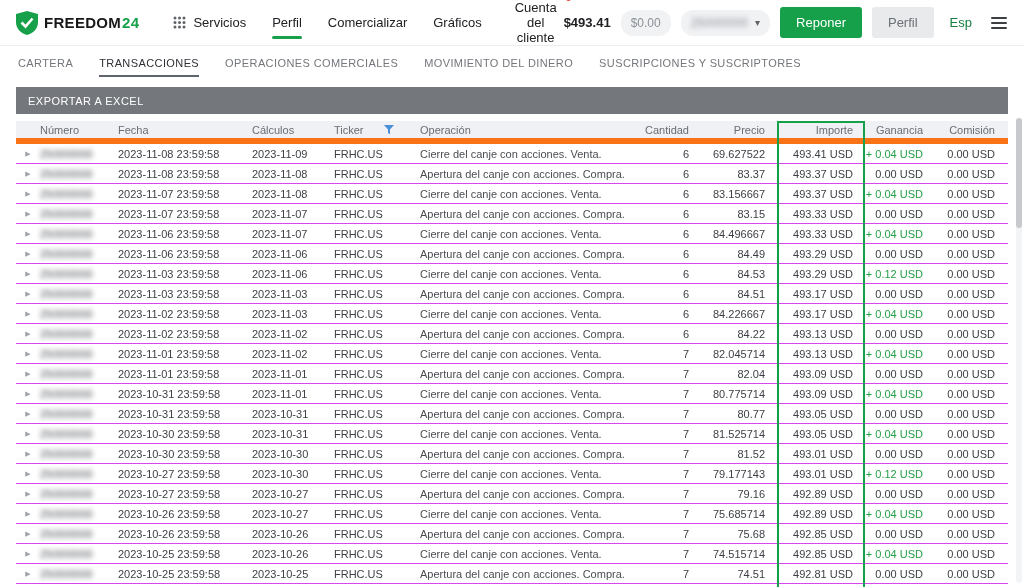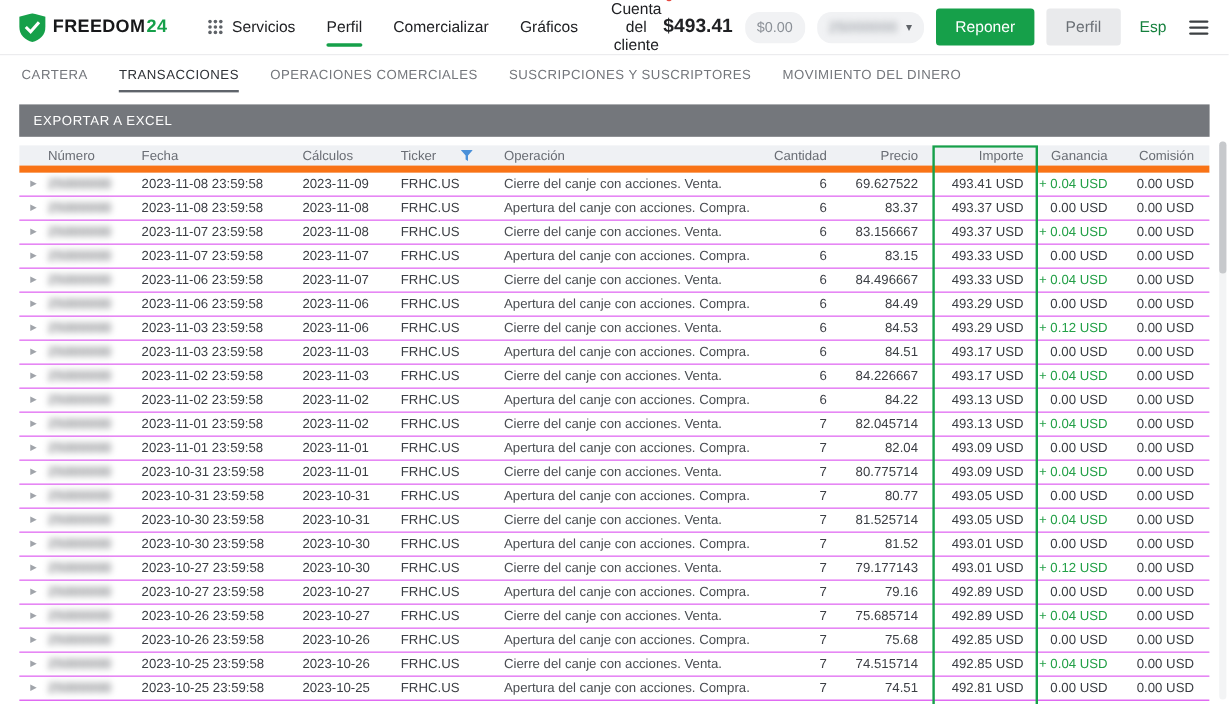--- a/index.html
+++ b/index.html
@@ -20,21 +20,21 @@
   .logo{display:flex;align-items:center;gap:6px;cursor:pointer;}
   .logo-text{font-size:15px;font-weight:700;letter-spacing:.3px;color:#17181a;}
   .logo-text .accent{color:var(--accent-green);margin-left:1px;}
   .mainnav{display:flex;align-items:center;gap:26px;margin-left:34px;}
   .nav-item{font-size:13px;color:#202124;cursor:pointer;display:flex;align-items:center;gap:7px;position:relative;text-align:center;}
   .nav-item.active::after{content:"";position:absolute;left:0;right:0;bottom:-9px;height:3px;
     background:var(--accent-green);border-radius:2px;}
   .nav-item .dot{position:absolute;top:-4px;right:-7px;width:5px;height:5px;border-radius:50%;
     background:var(--notification-red);}
   .hdr-right{margin-left:auto;display:flex;align-items:center;gap:10px;}
-  .balance-main{font-size:16px;font-weight:700;color:#202124;}
+  .balance-main{font-size:13px;font-weight:700;color:#202124;}
   .pill{background:#f1f2f4;border-radius:12px;padding:6px 10px;font-size:12px;color:#8b9097;
     display:flex;align-items:center;gap:7px;cursor:pointer;}
   .masked{filter:blur(2.5px);user-select:none;color:#878d94;letter-spacing:.5px;}
   .chev{font-size:10px;color:#5f6368;filter:none;}
   .btn{border:none;border-radius:3px;font-size:13px;padding:8px 16px;cursor:pointer;
     font-family:"Liberation Sans", sans-serif;}
   .btn-green{background:var(--accent-green);color:#fff;}
   .btn-gray{background:#e9eaec;color:#6b7076;}
   .lang{font-size:13px;color:#15803d;cursor:pointer;margin-left:6px;}
   .burger{display:flex;flex-direction:column;gap:3px;cursor:pointer;margin-left:6px;padding:3px;}
@@ -141,22 +141,22 @@
           <span></span>
           <span></span>
         </div>
     </div>
   </header>
 
   <div class="tabs">
     <div class="tab">CARTERA</div>
     <div class="tab active">TRANSACCIONES</div>
     <div class="tab">OPERACIONES COMERCIALES</div>
+    <div class="tab">MOVIMIENTO DEL DINERO</div>
     <div class="tab">SUSCRIPCIONES Y SUSCRIPTORES</div>
-    <div class="tab">MOVIMIENTO DEL DINERO</div>
   </div>
 
   <div class="toolbar">
     <span class="export-btn">EXPORTAR A EXCEL</span>
   </div>
 
   <div class="table-wrap">
     <div class="thead">
       <div class="th arrow-col"></div>
       <div class="th">Número</div>

